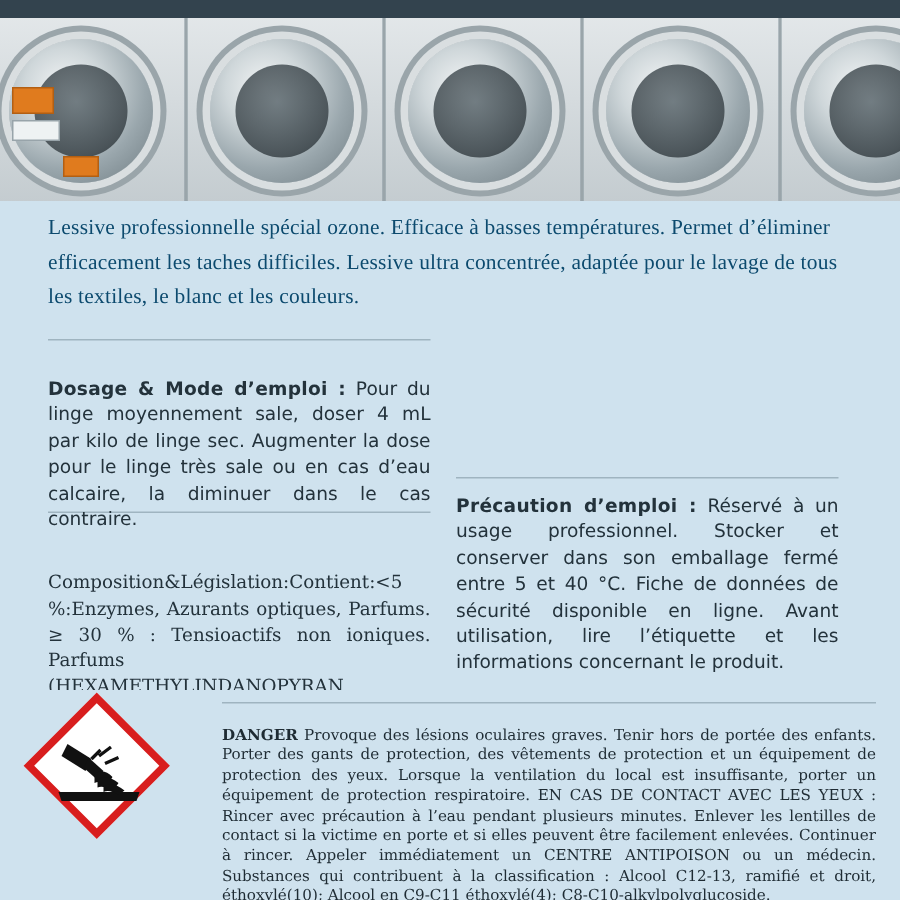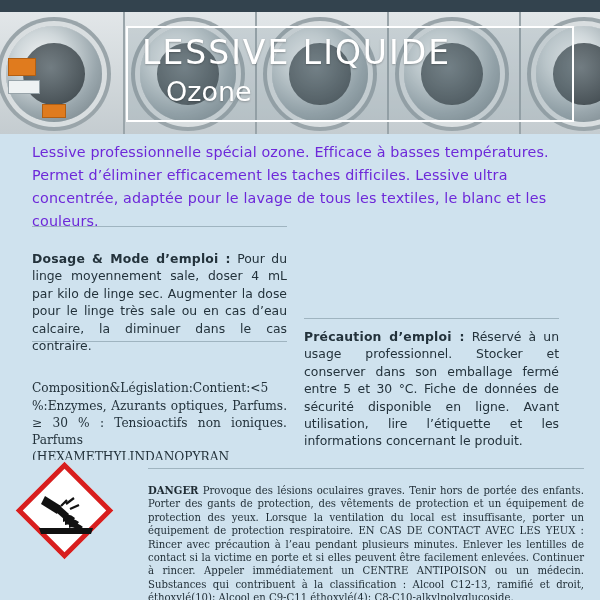--- a/index.html
+++ b/index.html
@@ -101,24 +101,25 @@
     padding-left: 24px;
     text-shadow: 0 1px 2px rgba(0,0,0,.25);
   }
 
   
   .intro {
     position: absolute;
     left: 32px;
     top: 141px;
     width: 540px;
-    color: #6d28d9;
+    color: #0c4a6e;
     font-size: 14.3px;
     line-height: 23px;
     letter-spacing: .15px;
+    font-family: Liberation Serif, serif;
   }
 
   
   .body-cols {
     position: absolute;
     left: 32px;
     top: 236px;
     width: 542px;
     height: 212px;
   }
@@ -224,24 +225,20 @@
     <div class="drum" style="left:6px;  top:26px; width:96px; height:96px;"></div>
     <div class="drum" style="left:140px; top:26px; width:96px; height:96px;"></div>
     <div class="drum" style="left:272px; top:26px; width:96px; height:96px;"></div>
     <div class="drum" style="left:404px; top:26px; width:96px; height:96px;"></div>
     <div class="drum" style="left:536px; top:26px; width:96px; height:96px;"></div>
 
     <div class="badge-orange" style="left:8px;  top:58px; width:26px; height:16px;"></div>
     <div class="badge-white" style="left:8px;  top:80px; width:30px; height:12px;"></div>
     <div class="badge-orange" style="left:42px; top:104px; width:22px; height:12px;"></div>
 
-    <div class="title-block">
-      <div class="title-main">LESSIVE LIQUIDE</div>
-      <div class="title-sub">Ozone</div>
-    </div>
   </div>
 
   <div class="intro">Lessive professionnelle spécial ozone. Efficace à basses températures. Permet d’éliminer efficacement les taches difficiles. Lessive ultra concentrée, adaptée pour le lavage de tous les textiles, le blanc et les couleurs.</div>
 
   <div class="body-cols">
 
     <div class="rule" style="left:0;   top:-10px; width:255px;"></div>
     <div class="rule" style="left:0;   top:105px; width:255px;"></div>
     <div class="rule" style="left:272px; top:82px; width:255px;"></div>
 
@@ -249,21 +246,21 @@
       <div class="blk">
         <p class="para"><span class="lead">Dosage &amp; Mode d’emploi :</span><span> Pour du linge moyennement sale, doser 4 mL par kilo de linge sec. Augmenter la dose pour le linge très sale ou en cas d’eau calcaire, la diminuer dans le cas contraire.</span></p>
       </div>
       <div class="blk" style="margin-top:26px;">
         <p class="para-serif"><span class="lead-serif">Composition&amp;Législation:</span><span>Contient:&lt;5 %:Enzymes, Azurants optiques, Parfums. ≥ 30 % : Tensioactifs non ioniques. Parfums (HEXAMETHYLINDANOPYRAN, LINALOOL). Biodégradabilité ultime des agents de surface conformément à la réglementation en vigueur. Formule déposée au Centre antipoison, N° ORFILA : +33 (0)1 45 42 59 59.</span></p>
       </div>
     </div>
 
     <div class="col col-right">
       <div class="blk" style="margin-top:92px;">
-        <p class="para"><span class="lead">Précaution d’emploi :</span><span> Réservé à un usage professionnel. Stocker et conserver dans son emballage fermé entre 5 et 30 °C. Fiche de données de sécurité disponible en ligne. Avant utilisation, lire l’étiquette et les informations concernant le produit.</span></p>
+        <p class="para"><span class="lead">Précaution d’emploi :</span><span> Réservé à un usage professionnel. Stocker et conserver dans son emballage fermé entre 5 et 40 °C. Fiche de données de sécurité disponible en ligne. Avant utilisation, lire l’étiquette et les informations concernant le produit.</span></p>
       </div>
     </div>
   </div>
 
   <div class="danger">
     <div class="rule" style="left:148px; top:8px; width:436px;"></div>
 
     <div class="ghs">
       <div class="diamond"></div>
       <svg width="62" height="50" viewBox="0 0 62 50">

